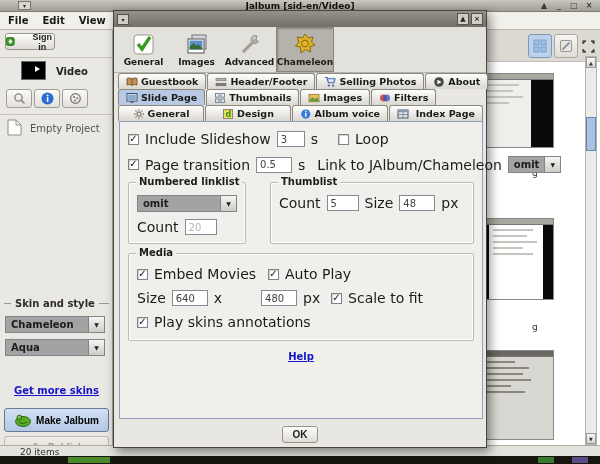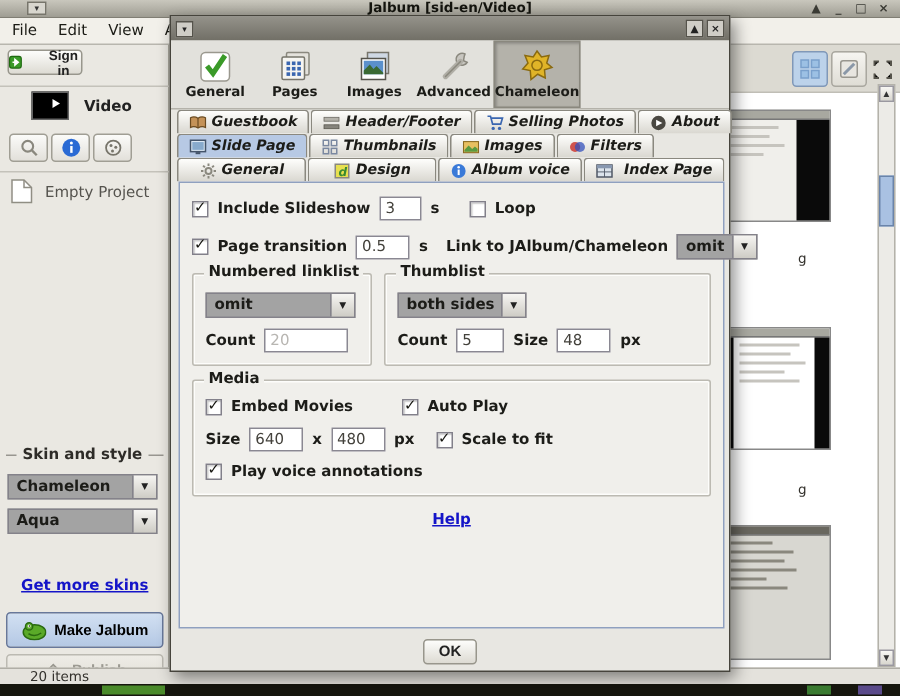--- a/index.html
+++ b/index.html
@@ -8,21 +8,21 @@
   .abs { position:absolute; }
 
   
   .titlebar { left:0; top:0; width:600px; height:12px; background:linear-gradient(#c9c7bd,#a09e94); border-bottom:1px solid #807e74; display:flex; align-items:center; }
   .titlebar .wm-btn { margin-left:18px; width:13px; height:9px; background:#d8d6ce; border:1px solid #77756b; font-size:6px; line-height:7px; text-align:center; color:#333; }
   .titlebar .title { position:absolute; left:0; right:0; text-align:center; font-weight:bold; font-size:9px; color:#14140e; }
   .win-controls { position:absolute; right:6px; top:0; height:12px; display:flex; gap:5px; align-items:center; font-size:8px; color:#3a3a34; font-weight:bold; }
   .win-controls span { width:10px; text-align:center; line-height:10px; }
 
   .menubar { left:0; top:12px; width:600px; height:18px; background:#f2f0ea; border-bottom:1px solid #b8b6ae; display:flex; align-items:center; gap:14px; padding-left:8px; }
-  .menubar .mi { font-weight:normal; font-size:10px; color:#1a1a14; }
+  .menubar .mi { font-weight:bold; font-size:10px; color:#1a1a14; }
 
   
   .sidebar { left:0; top:30px; width:113px; height:415px; background:#eae8e2; border-right:1px solid #a8a69c; }
   .btn { background:linear-gradient(#fdfdfb,#dddbd3); border:1px solid #98968c; border-radius:3px; display:inline-flex; align-items:center; justify-content:center; gap:16px; font-weight:bold; color:#222; }
   .signin-btn { position:absolute; left:5px; top:3px; width:50px; height:17px; font-size:9px; }
   .sep { position:absolute; left:0; width:113px; border-top:1px solid #c4c2ba; }
   .vid-thumb { position:absolute; left:21px; top:31px; width:25px; height:19px; background:#000; border:1px solid #666; }
   .vid-label { position:absolute; left:56px; top:36px; font-weight:bold; font-size:10px; }
   .tool-btn { position:absolute; top:59px; width:26px; height:19px; background:linear-gradient(#fbfbf9,#e2e0da); border:1px solid #a09e94; border-radius:3px; display:flex; align-items:center; justify-content:center; }
   .proj-icon { position:absolute; left:7px; top:89px; }
@@ -65,29 +65,29 @@
   .dlg-titlebar .wm-btn { margin-left:3px; width:12px; height:11px; background:#cfcdc6; border:1px solid #55534b; font-size:6px; line-height:9px; text-align:center; color:#222; }
   .dlg-titlebar .title { position:absolute; left:0; right:0; text-align:left; font-weight:bold; font-size:10px; color:#fbfbf8; text-shadow:0 1px 1px #55534b;margin-top:36px; }
   .dlg-controls { position:absolute; right:3px; top:2px; display:flex; gap:2px; }
   .dlg-controls span { width:12px; height:12px; background:#cfcdc6; border:1px solid #55534b; font-size:7px; line-height:11px; text-align:center; font-weight:bold; color:#222; }
 
   .dlg-toolbar { position:absolute; left:0; top:16px; width:100%; height:46px; background:#e2e1dc; border-bottom:1px solid #b4b2aa; display:flex; align-items:stretch; padding-left:3px; }
   .tbi { width:53px; display:flex; flex-direction:column; align-items:center; justify-content:center; gap:1px; font-weight:bold; font-size:9px; color:#1c1c18; }
   .tbi.selected { background:#b4b2aa; border:1px solid #8a887e; box-shadow:inset 1px 1px 2px rgba(0,0,0,.25); width:58px; }
 
   .tabs { position:absolute; left:4px; top:62px; width:366px; }
-  .tabrow { height:16px; display:flex;font-style:italic; }
+  .tabrow { height:16px; display:flex; }
   .tab { display:inline-flex; align-items:center; gap:3px; padding:0 7px; font-weight:bold; font-size:9.5px; color:#1c1c18; border:1px solid #8a887f; border-bottom:none; border-radius:3px 3px 0 0; background:linear-gradient(#fefefc,#d9d7d0); margin-right:1px; white-space:nowrap; }
   .tab.selected { background:#b7c9e4; }
 
   .panel { position:absolute; left:5px; top:110px; width:364px; height:298px; background:#f0efeb; border:1px solid #8fa0bf; padding:9px 8px; }
   .row { display:flex; align-items:center; margin-bottom:9px; }
   .cb { width:11px; height:11px; min-width:11px; background:#fff; border:1px solid #82808a; display:inline-flex; align-items:center; justify-content:center; box-shadow:inset 1px 1px 1px rgba(0,0,0,.2); }
   .cb.on::after { content:"✓"; font-size:10px; font-weight:bold; color:#14140e; margin-top:-2px; }
-  .lab { font-weight:bold; font-size:10px; color:#1c1c18; margin:0 6px; white-space:nowrap; }
+  .lab { font-weight:normal; font-size:14px; color:#1c1c18; margin:0 6px; white-space:nowrap; }
   .field { height:16px; border:1px solid #8a8892; background:#fff; font-family:"DejaVu Sans",sans-serif; font-size:10px; color:#44423c; padding:0 3px; }
   .field.dim { color:#b8b6b2; }
   .group { position:relative; border:1px solid #bcbab2; box-shadow:inset 0 0 0 1px #fdfdfb; border-radius:2px; padding:12px 8px 8px; }
   .group .gt { position:absolute; top:-7px; left:7px; background:#f0efeb; padding:0 3px; font-weight:bold; font-size:10px; color:#1c1c18; }
   .help { text-align:center; margin-top:10px; }
   .help a { font-weight:bold; font-size:10px; color:#1414c8; text-decoration:underline; }
   .ok-row { position:absolute; left:0; bottom:4px; width:100%; text-align:center; }
   .ok-btn { width:36px; height:17px; font-size:10px; }
   icon, .ic { display:inline-flex; }
 </style>
@@ -280,38 +280,20 @@
   <div class="dlg-toolbar">
     <div class="tbi">
       <svg width="24" height="24" viewBox="0 0 24 24">
           <rect x="2" y="3" width="19" height="19" rx="3" fill="#fff" stroke="#9a988e"></rect>
           <path d="M6 12 L10 17 L18 5" stroke="#3a9a28" stroke-width="3.4" fill="none"></path>
         </svg>
       <span>General</span>
     </div>
     <div class="tbi">
       <svg width="24" height="24" viewBox="0 0 24 24">
-          <rect x="6" y="3" width="15" height="15" rx="1" fill="#e4e2dc" stroke="#8a887e"></rect>
-          <rect x="3" y="6" width="15" height="15" rx="1" fill="#f6f5f1" stroke="#77756b"></rect>
-          <g fill="#3a66b0">
-            <rect x="6" y="9" width="2.4" height="2.4"></rect>
-            <rect x="9.6" y="9" width="2.4" height="2.4"></rect>
-            <rect x="13.2" y="9" width="2.4" height="2.4"></rect>
-            <rect x="6" y="12.6" width="2.4" height="2.4"></rect>
-            <rect x="9.6" y="12.6" width="2.4" height="2.4"></rect>
-            <rect x="13.2" y="12.6" width="2.4" height="2.4"></rect>
-            <rect x="6" y="16.2" width="2.4" height="2.4"></rect>
-            <rect x="9.6" y="16.2" width="2.4" height="2.4"></rect>
-            <rect x="13.2" y="16.2" width="2.4" height="2.4"></rect>
-          </g>
-        </svg>
-      <span>Pages</span>
-    </div>
-    <div class="tbi">
-      <svg width="24" height="24" viewBox="0 0 24 24">
           <rect x="7" y="3" width="14" height="14" fill="#cfd8e4" stroke="#77756b"></rect>
           <rect x="3" y="7" width="16" height="14" fill="#fff" stroke="#55534b"></rect>
           <rect x="4.5" y="8.5" width="13" height="9" fill="#5a90cc"></rect>
           <path d="M4.5 15 L8.5 11 L11 14 L13 12 L17.5 16.5 V17.5 H4.5 Z" fill="#3a6a34"></path>
         </svg>
       <span>Images</span>
     </div>
     <div class="tbi">
       <svg width="24" height="24" viewBox="0 0 24 24">
           <path d="M19 4 a4 4 0 1 0 1.5 5.5 L18 8.5 L18.5 5.5 Z" fill="#c8c6c0" stroke="#8a887e"></path>
@@ -455,38 +437,34 @@
       <span class="lab">Page transition</span>
       <input class="field" style="width: 36px;" value="0.5">
       <span class="lab">s</span>
       <span class="lab">Link to JAlbum/Chameleon</span>
       <span class="combo" style="width:64px">
         <span class="val">omit</span>
         <span class="arr">▼</span>
       </span>
     </div>
 
-    <div class="row" style="align-items:stretch;gap:8px">
+    <div class="row" style="align-items:stretch;gap:24px">
       <div class="group" style="width:120px">
         <span class="gt">Numbered linklist</span>
         <div class="combo" style="width:100px;margin-bottom:7px">
           <span class="val">omit</span>
           <span class="arr">▼</span>
         </div>
         <div style="display:flex;align-items:center">
           <span class="lab" style="margin-left:0">Count</span>
-          <input class="field dim" style="width: 56px;" disabled="" value="20">
+          <input class="field dim" style="width: 32px;" disabled="" value="20">
         </div>
       </div>
       <div class="group" style="width:218px">
         <span class="gt">Thumblist</span>
-        <div class="combo" style="width:86px;margin-bottom:7px">
-          <span class="val">both sides</span>
-          <span class="arr">▼</span>
-        </div>
         <div style="display:flex;align-items:center">
           <span class="lab" style="margin-left:0">Count</span>
           <input class="field" style="width: 32px;" value="5">
           <span class="lab">Size</span>
           <input class="field" style="width: 36px;" value="48">
           <span class="lab">px</span>
         </div>
       </div>
     </div>
 
@@ -495,28 +473,28 @@
       <div class="row" style="margin-bottom:8px">
         <span class="cb on"></span>
         <span class="lab" style="width:108px">Embed Movies</span>
         <span class="cb on"></span>
         <span class="lab">Auto Play</span>
       </div>
       <div class="row" style="margin-bottom:8px">
         <span class="lab" style="margin-left:0">Size</span>
         <input class="field" style="width: 36px;" value="640">
         <span class="lab">x</span>
-        <input class="field" style="width: 36px;" value="480">
+        <input class="field" style="width: 36px; margin-left: 33px;" value="480">
         <span class="lab" style="width:22px">px</span>
         <span class="cb on"></span>
         <span class="lab">Scale to fit</span>
       </div>
       <div class="row" style="margin-bottom:2px">
         <span class="cb on"></span>
-        <span class="lab">Play voice annotations</span>
+        <span class="lab">Play skins annotations</span>
       </div>
     </div>
 
     <div class="help">
       <a>Help</a>
     </div>
   </div>
 
   <div class="ok-row">
     <button class="btn ok-btn">OK</button>

